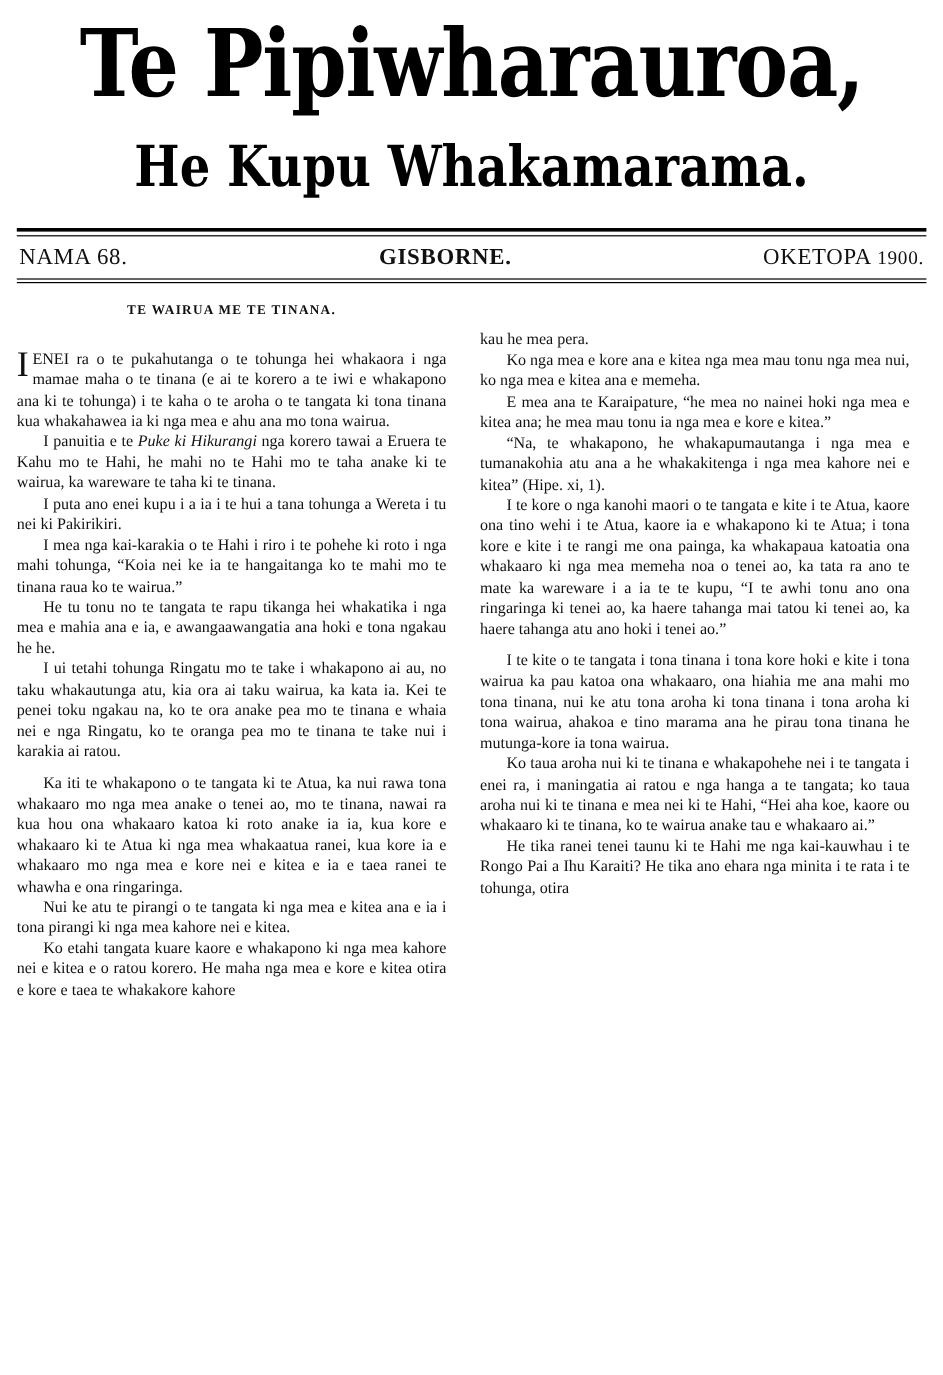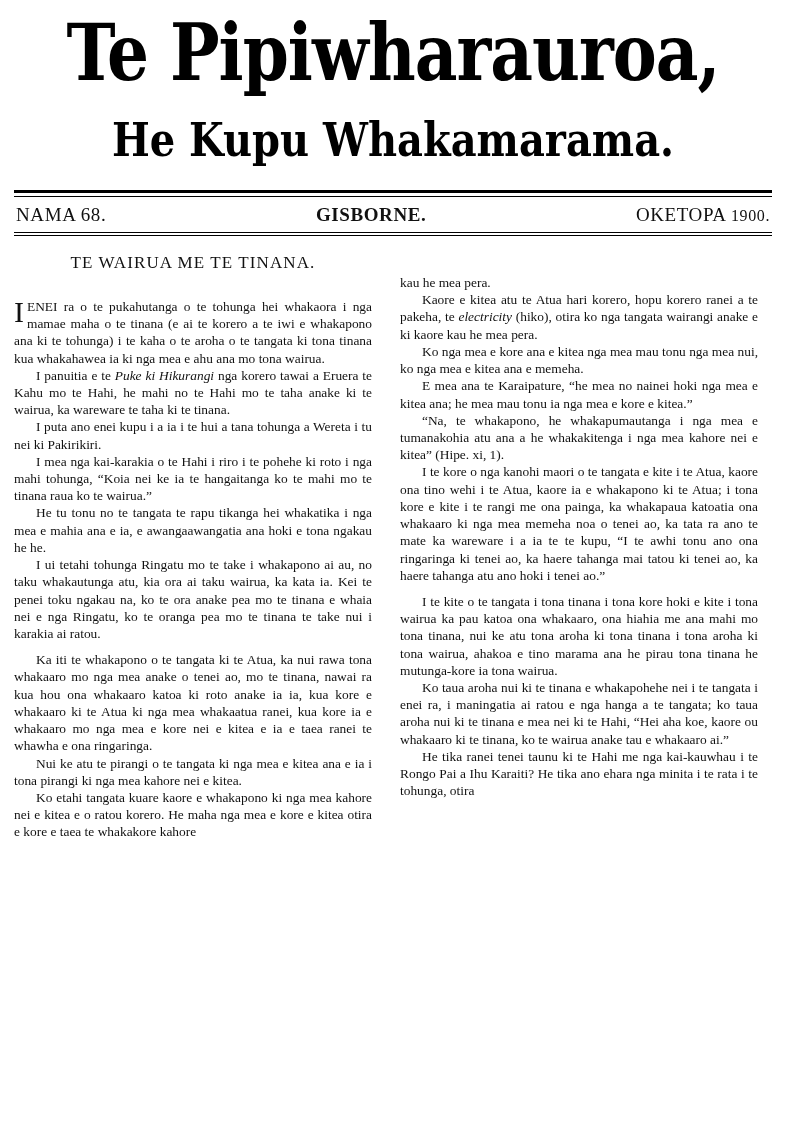--- a/index.html
+++ b/index.html
@@ -94,22 +94,22 @@
     font-size: 13.4px;
     line-height: 1.285;
     text-align: justify;
     hyphens: none;
   }
   .col.left { padding-right: 14px; border-right: 0; }
   .col.right { padding-left: 14px; }
 
   .article-title {
     text-align: center;
-    font-weight: 400;
-    font-size: 17px;
+    font-weight: 700;
+    font-size: 11px;
     letter-spacing: 1.1px;
     margin: 2px 0 12px 0;
     font-family: "Liberation Serif", serif;
   }
 
   p {
     margin: 0 0 0 0;
     text-indent: 22px;
   }
   p.first { text-indent: 0; margin-top: 24px; }
@@ -161,21 +161,20 @@
       <p><span>I mea nga kai-karakia o te Hahi i riro i te pohehe ki roto i nga mahi tohunga, “Koia nei ke ia te hangaitanga ko te mahi mo te tinana raua ko te wairua.”</span></p>
       <p><span>He tu tonu no te tangata te rapu tikanga hei whakatika i nga mea e mahia ana e ia, e awangaawangatia ana hoki e tona ngakau he he.</span></p>
       <p><span>I ui tetahi tohunga Ringatu mo te take i whakapono ai au, no taku whakautunga atu, kia ora ai taku wairua, ka kata ia. Kei te penei toku ngakau na, ko te ora anake pea mo te tinana e whaia nei e nga Ringatu, ko te oranga pea mo te tinana te take nui i karakia ai ratou.</span></p>
       <p class="gap"><span>Ka iti te whakapono o te tangata ki te Atua, ka nui rawa tona whakaaro mo nga mea anake o tenei ao, mo te tinana, nawai ra kua hou ona whakaaro katoa ki roto anake ia ia, kua kore e whakaaro ki te Atua ki nga mea whakaatua ranei, kua kore ia e whakaaro mo nga mea e kore nei e kitea e ia e taea ranei te whawha e ona ringaringa.</span></p>
       <p><span>Nui ke atu te pirangi o te tangata ki nga mea e kitea ana e ia i tona pirangi ki nga mea kahore nei e kitea.</span></p>
       <p><span>Ko etahi tangata kuare kaore e whakapono ki nga mea kahore nei e kitea e o ratou korero. He maha nga mea e kore e kitea otira e kore e taea te whakakore kahore</span></p>
     </div>
 
     <div class="col right">
       <p class="first"><span>kau he mea pera.</span></p>
-      <p><span>Kaore e kitea atu te Atua hari korero, hopu korero ranei a te pakeha, te <i>electricity</i> (hiko), otira ko nga tangata wairangi anake e ki kaore kau he mea pera.</span></p>
       <p><span>Ko nga mea e kore ana e kitea nga mea mau tonu nga mea nui, ko nga mea e kitea ana e memeha.</span></p>
       <p><span>E mea ana te Karaipature, “he mea no nainei hoki nga mea e kitea ana; he mea mau tonu ia nga mea e kore e kitea.”</span></p>
       <p><span>“Na, te whakapono, he whakapumautanga i nga mea e tumanakohia atu ana a he whakakitenga i nga mea kahore nei e kitea” (Hipe. xi, 1).</span></p>
       <p><span>I te kore o nga kanohi maori o te tangata e kite i te Atua, kaore ona tino wehi i te Atua, kaore ia e whakapono ki te Atua; i tona kore e kite i te rangi me ona painga, ka whakapaua katoatia ona whakaaro ki nga mea memeha noa o tenei ao, ka tata ra ano te mate ka wareware i a ia te te kupu, “I te awhi tonu ano ona ringaringa ki tenei ao, ka haere tahanga mai tatou ki tenei ao, ka haere tahanga atu ano hoki i tenei ao.”</span></p>
       <p class="gap"><span>I te kite o te tangata i tona tinana i tona kore hoki e kite i tona wairua ka pau katoa ona whakaaro, ona hiahia me ana mahi mo tona tinana, nui ke atu tona aroha ki tona tinana i tona aroha ki tona wairua, ahakoa e tino marama ana he pirau tona tinana he mutunga-kore ia tona wairua.</span></p>
       <p><span>Ko taua aroha nui ki te tinana e whakapohehe nei i te tangata i enei ra, i maningatia ai ratou e nga hanga a te tangata; ko taua aroha nui ki te tinana e mea nei ki te Hahi, “Hei aha koe, kaore ou whakaaro ki te tinana, ko te wairua anake tau e whakaaro ai.”</span></p>
       <p><span>He tika ranei tenei taunu ki te Hahi me nga kai-kauwhau i te Rongo Pai a Ihu Karaiti? He tika ano ehara nga minita i te rata i te tohunga, otira</span></p>
     </div>
 
   </div>

